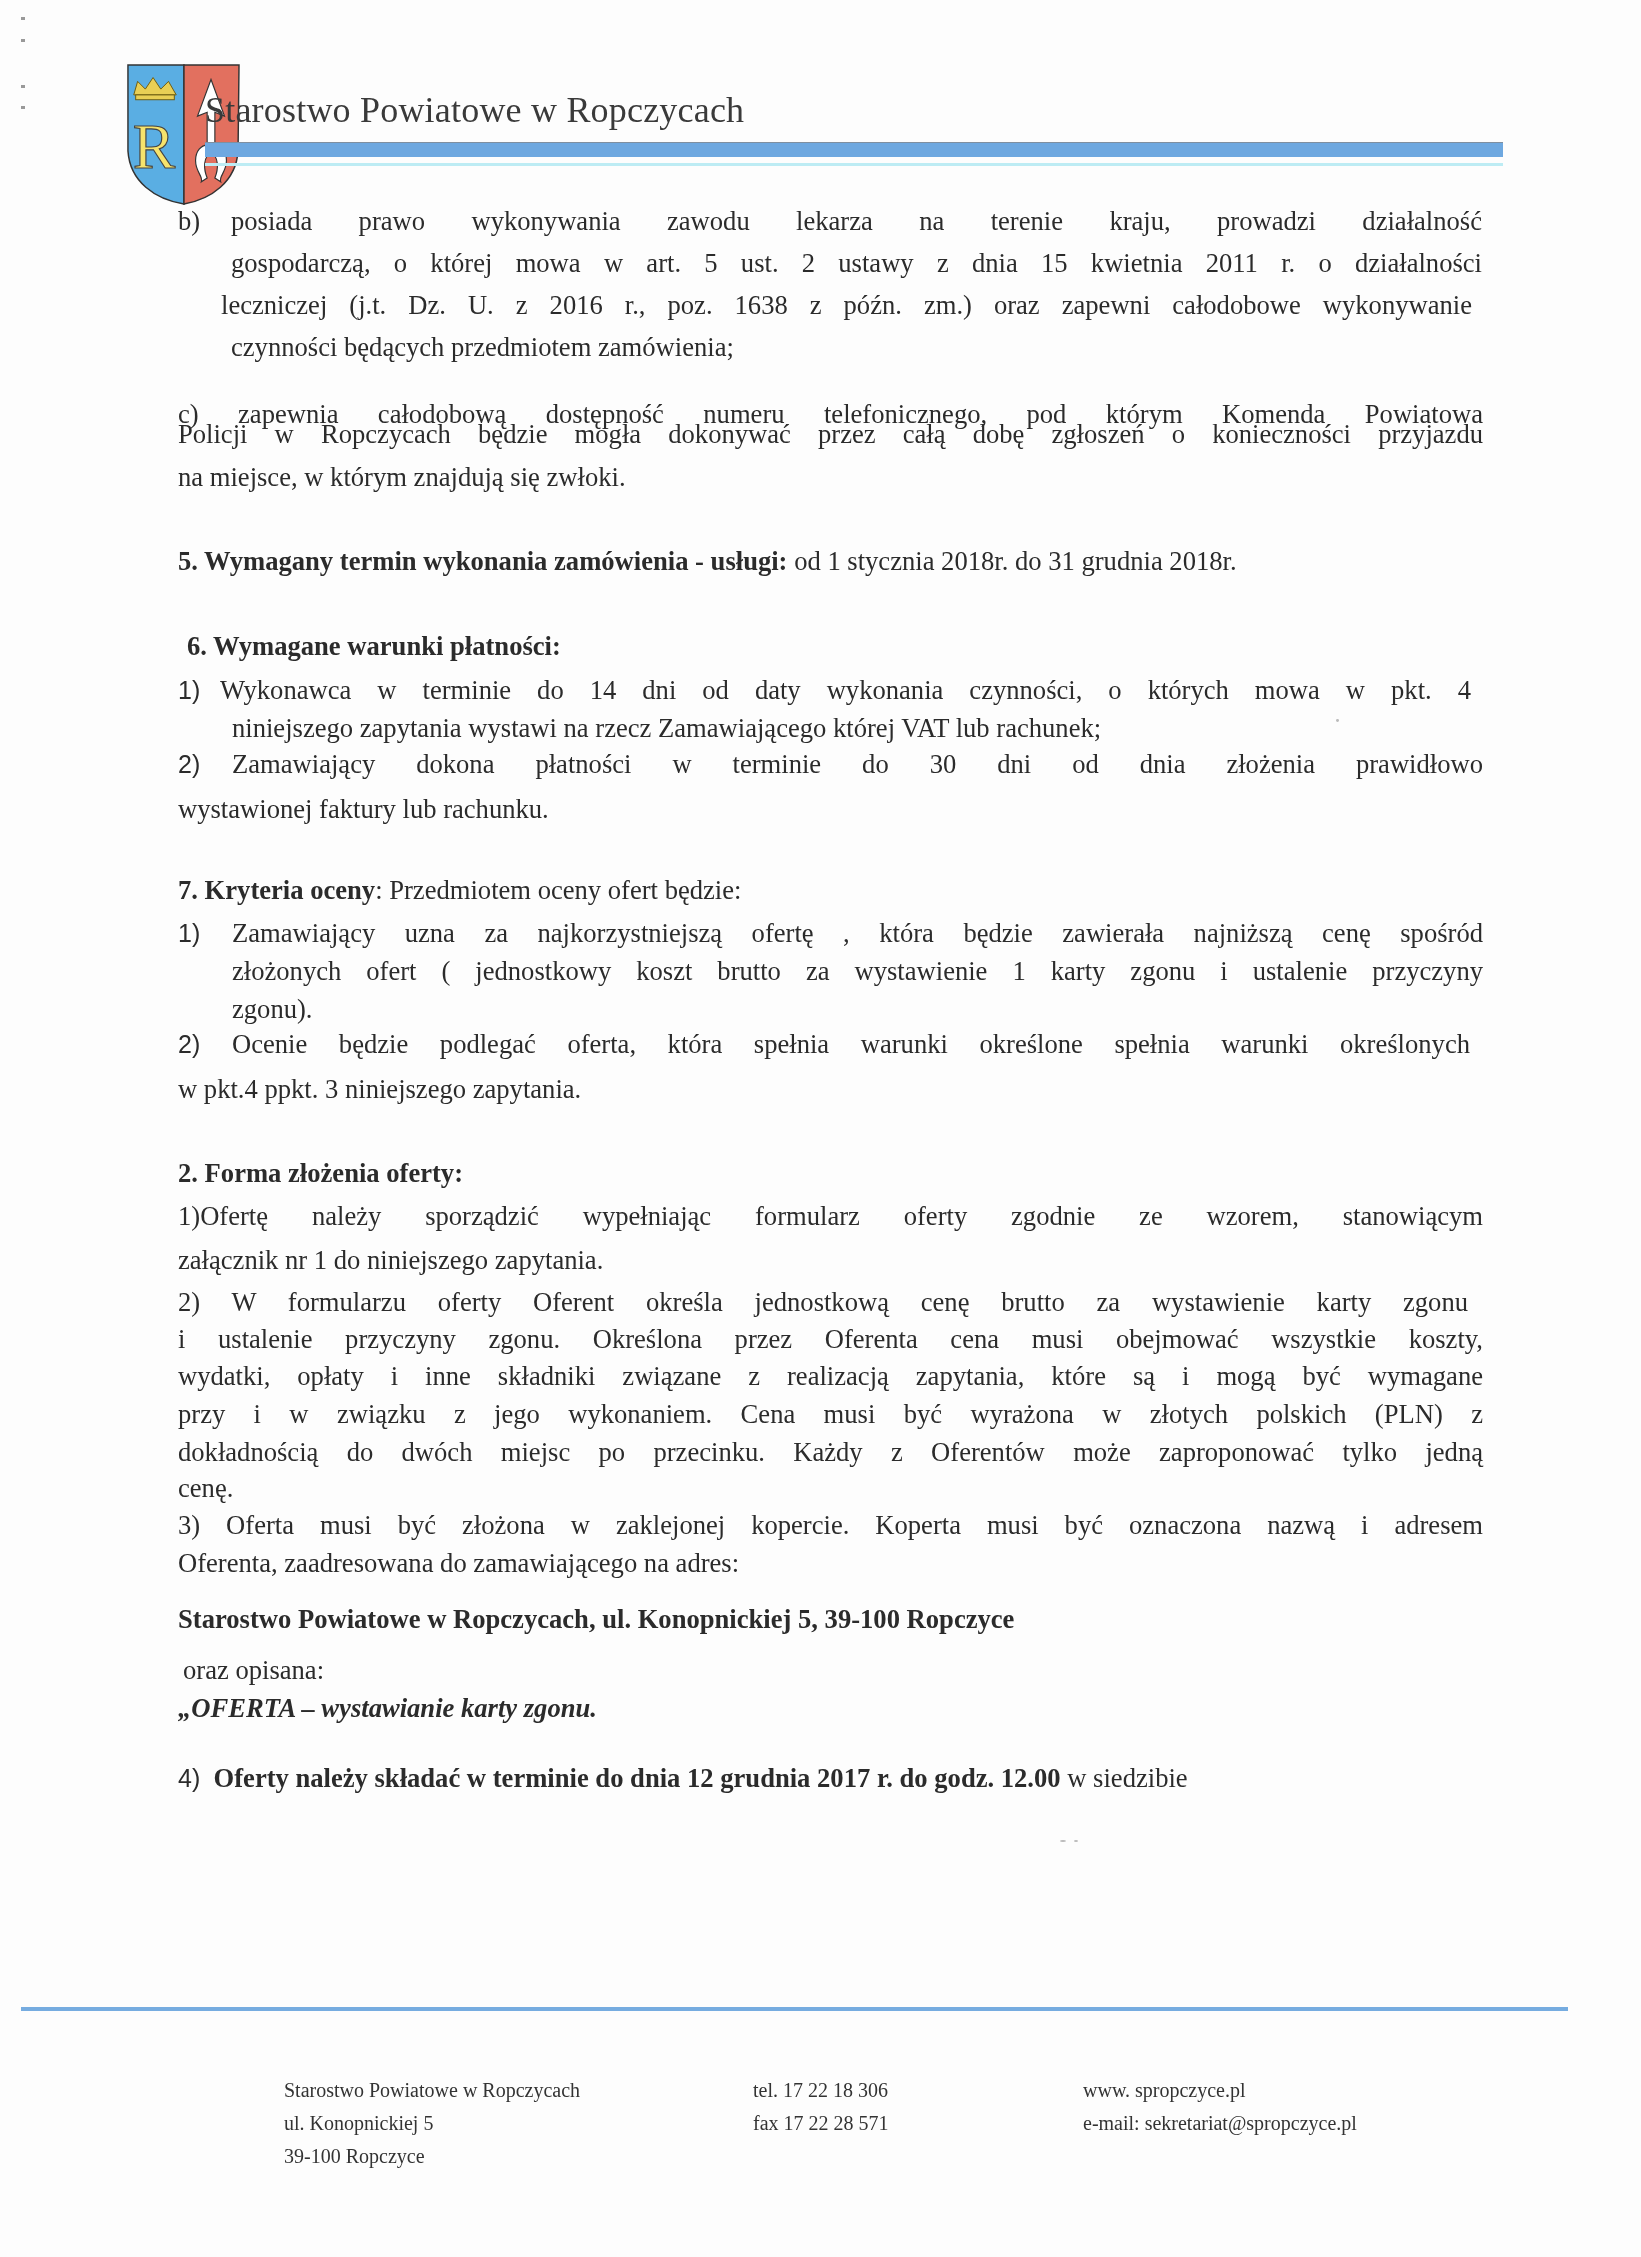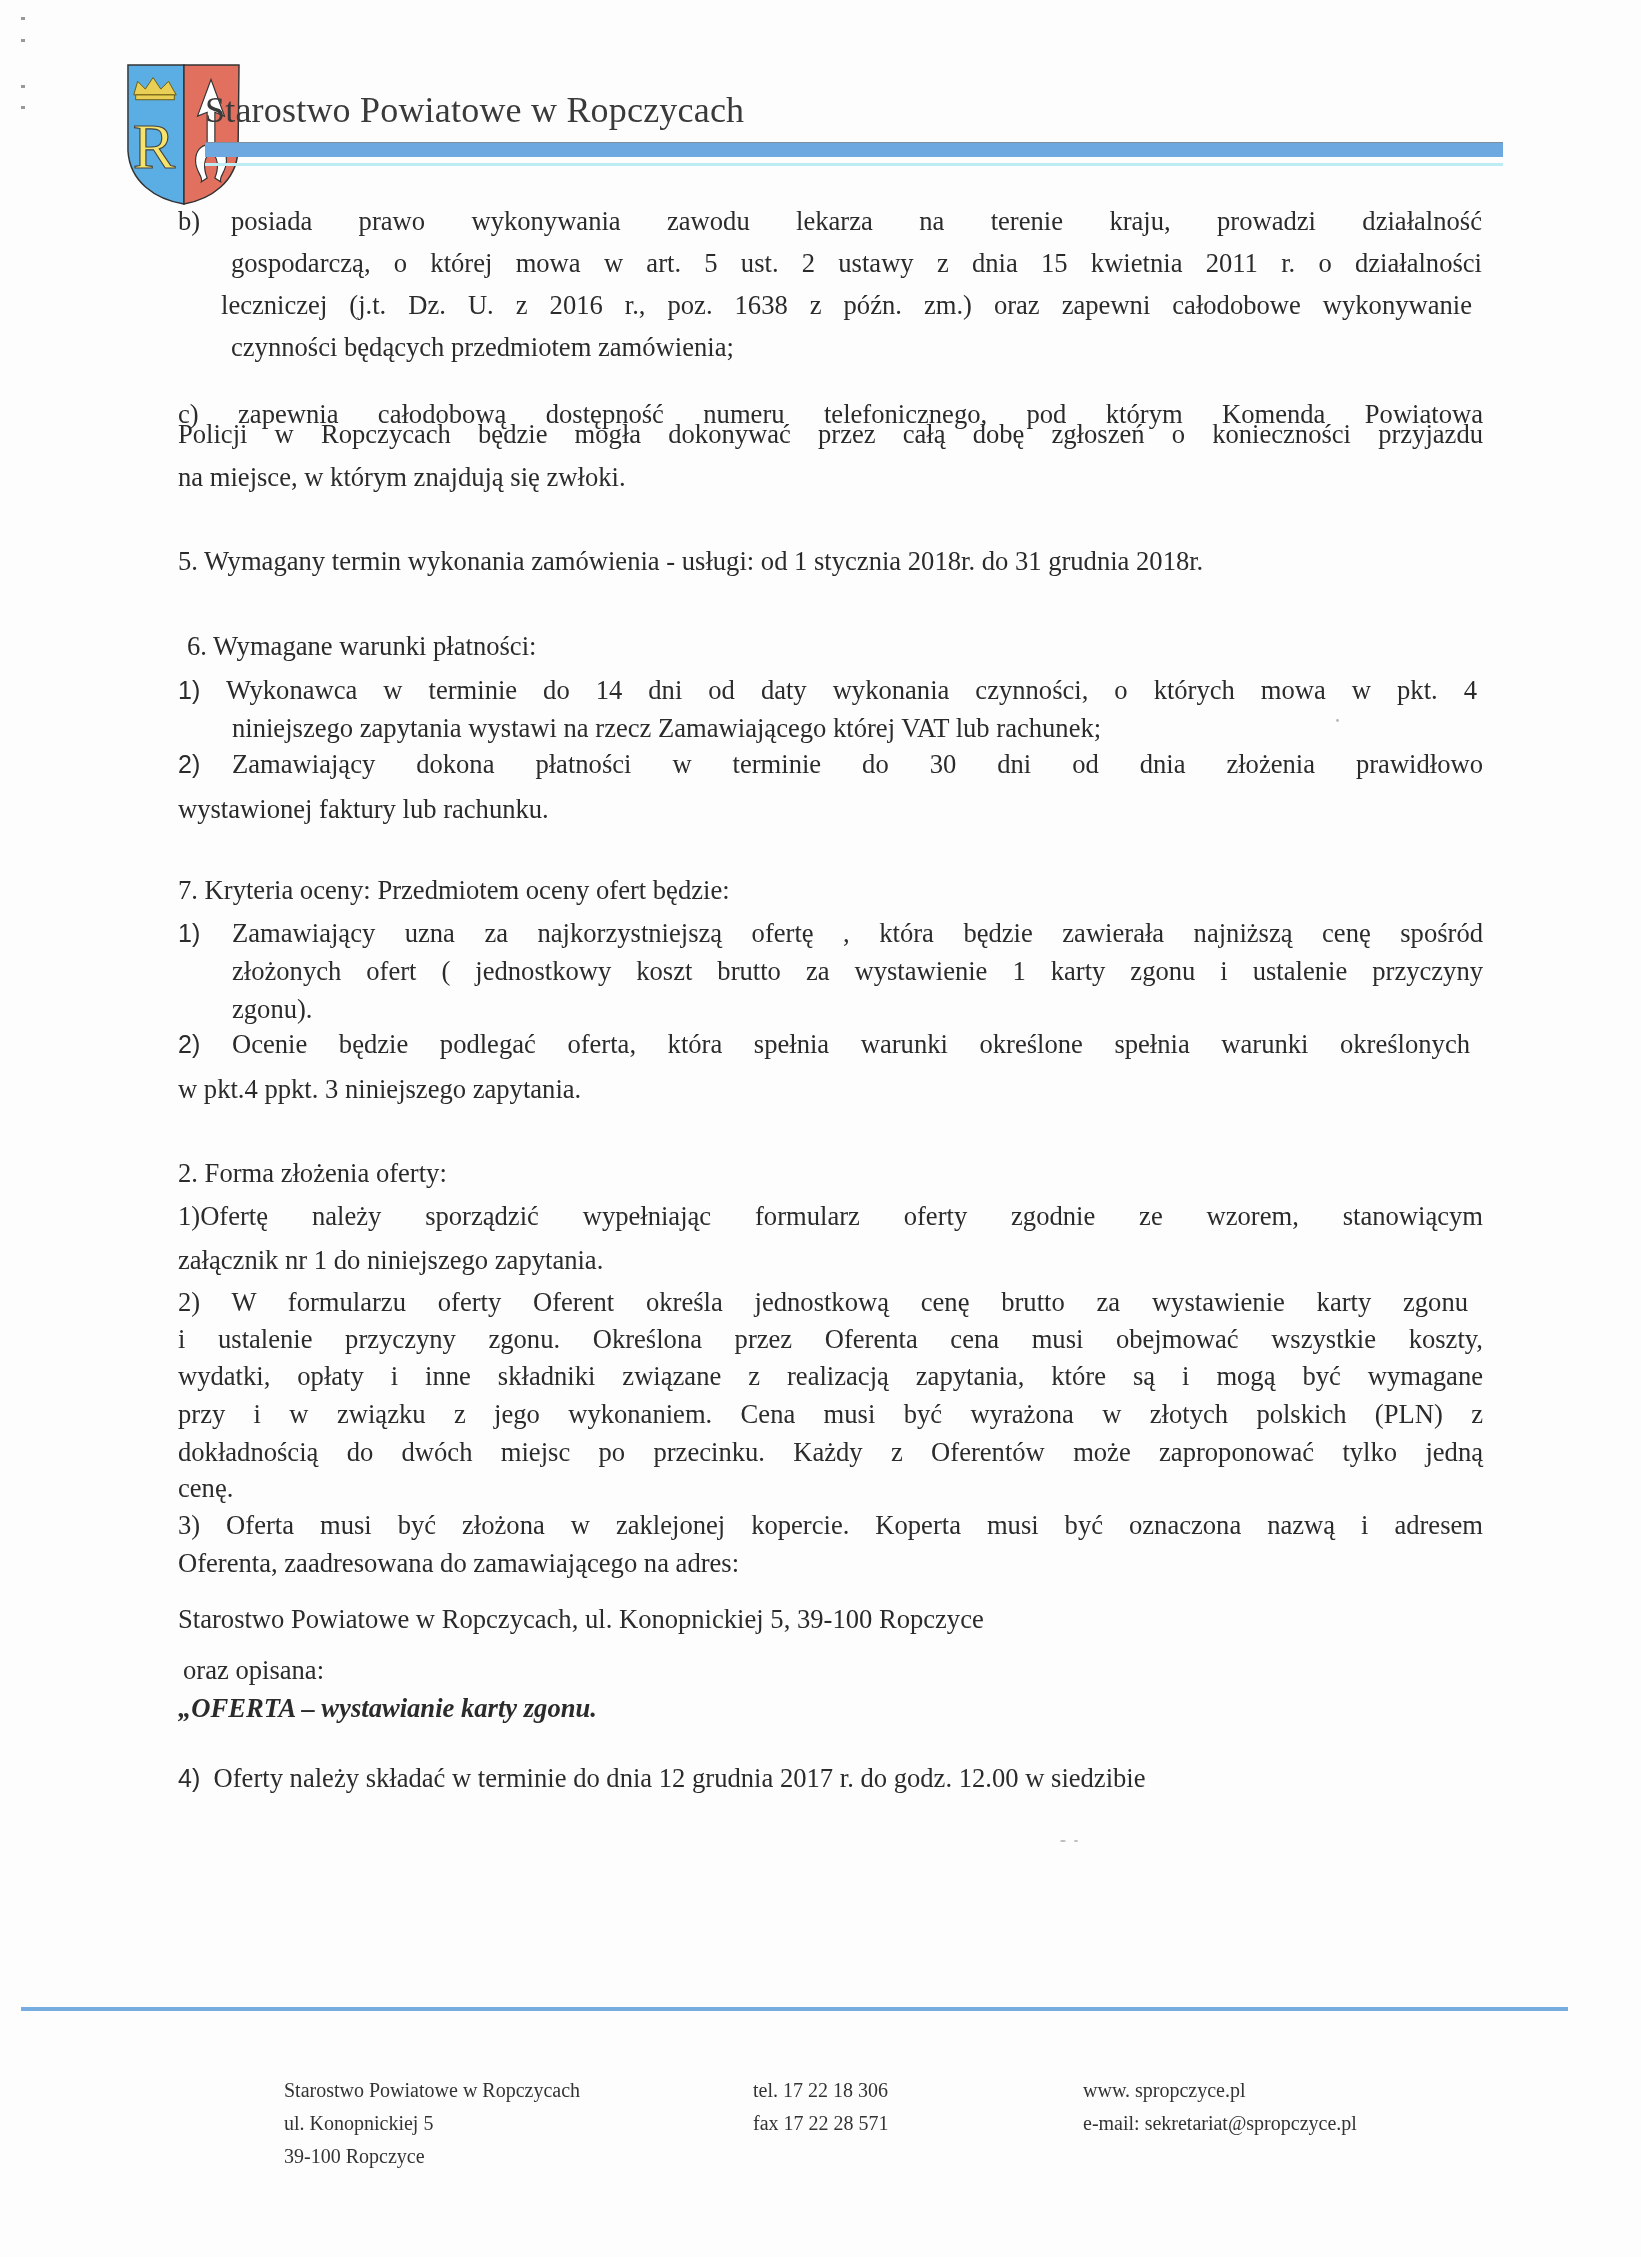--- a/index.html
+++ b/index.html
@@ -26,21 +26,21 @@
   }
   .hdr-line {
     position: absolute; left: 205px; top: 163px; width: 1298px; height: 2.9px;
     background: #bdecf4;
   }
   .line {
     position: absolute; font-size: 26.6px; line-height: 31px; white-space: nowrap;
     color: #2b2b2b;
   }
   .just { text-align: justify; text-align-last: justify; white-space: normal; }
-  .b { font-weight: normal; text-align: right; }
+  .b { font-weight: bold; text-align: right; }
   .bi { font-weight: bold; font-style: italic; }
   .num { font-family: "Liberation Sans", "DejaVu Sans", sans-serif; font-size: 25px; }
   .foot-rule {
     position: absolute; left: 21px; top: 2007px; width: 1547px; height: 3.9px;
     background: #76ace0;
   }
   .foot {
     position: absolute; font-size: 20px; line-height: 33px; color: #333; white-space: nowrap;
   }
   .speck { position: absolute; background: #bbb; border-radius: 50%; }
@@ -84,21 +84,21 @@
   <div class="line" style="left:178px; top:462px">na miejsce, w którym znajdują się zwłoki.</div>
 </div>
 
 <div class="line" style="left:178px; top:546px">
   <span class="b">5. Wymagany termin wykonania zamówienia - usługi:</span><span> od 1 stycznia 2018r. do 31 grudnia 2018r.</span>
 </div>
 
 <div>
   <div class="line b" style="left:187px; top:631px">6. Wymagane warunki płatności:</div>
   <div class="line num" style="left:178px; top:675px">1)</div>
-  <div class="line just" style="left:226px; top:675px; width:1251px">Wykonawca w terminie do 14 dni od daty wykonania czynności, o których mowa w  pkt. 4</div>
+  <div class="line just" style="left:220px; top:675px; width:1251px">Wykonawca w terminie do 14 dni od daty wykonania czynności, o których mowa w  pkt. 4</div>
   <div class="line" style="left:232px; top:713px">niniejszego zapytania wystawi na rzecz Zamawiającego której VAT lub rachunek;</div>
   <div class="line num" style="left:178px; top:749px">2)</div>
   <div class="line just" style="left:232px; top:749px; width:1251px">Zamawiający dokona płatności w terminie do 30 dni od dnia złożenia prawidłowo</div>
   <div class="line" style="left:178px; top:794px">wystawionej faktury lub rachunku.</div>
 </div>
 
 <div>
   <div class="line" style="left:178px; top:875px">
     <span class="b">7. </span><span class="b">Kryteria oceny</span><span>: Przedmiotem oceny ofert będzie:</span>
   </div>

